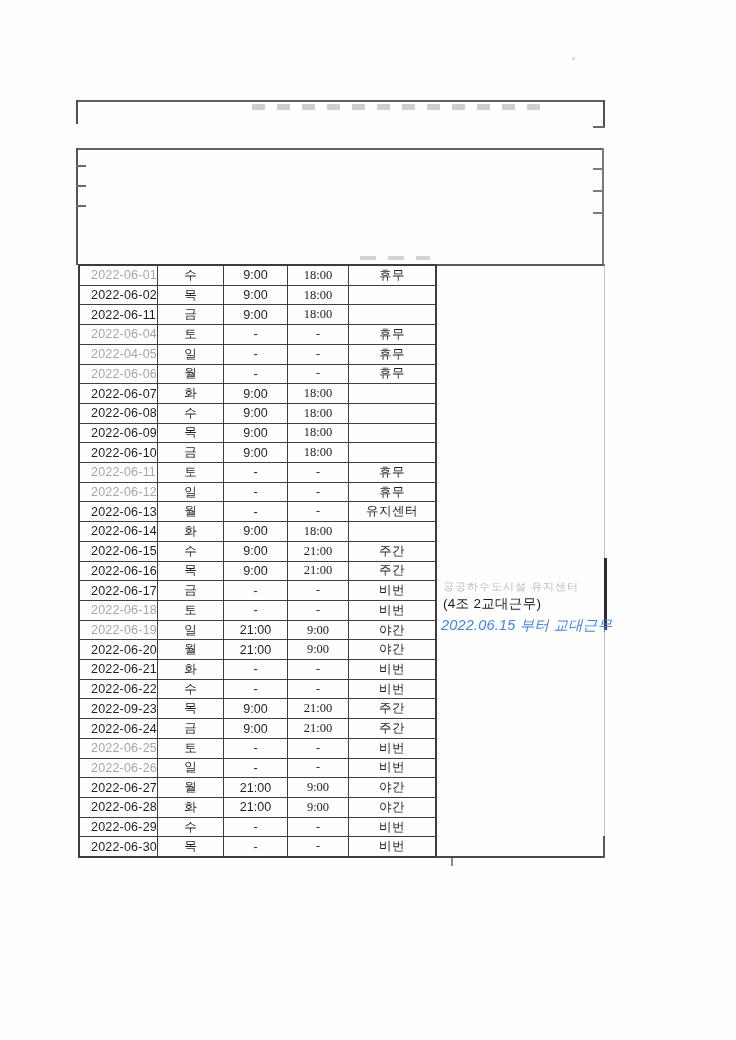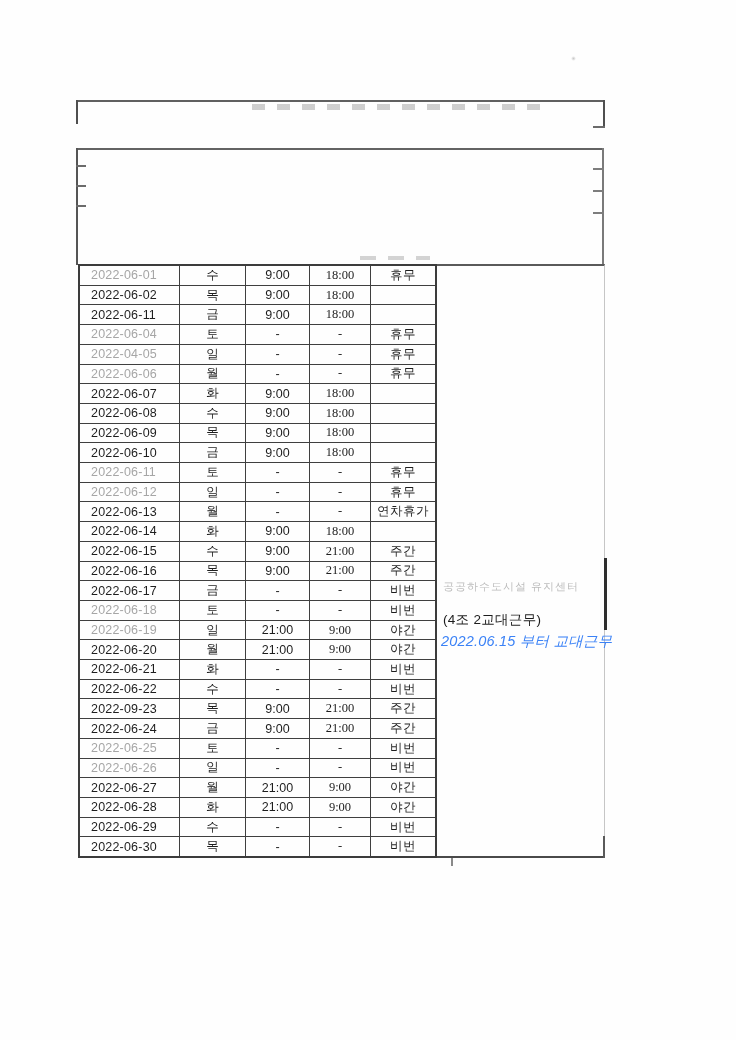--- a/index.html
+++ b/index.html
@@ -42,21 +42,21 @@
   .sched{
     position:absolute;left:78px;top:264px;width:359px;height:594px;
     border:2px solid #3c3c3c;box-sizing:border-box;
     display:flex;flex-direction:column;
   }
   .row{flex:1;display:flex;border-bottom:1.6px solid #3f3f3f;box-sizing:border-box;}
   .row:last-child{border-bottom:none;}
   .cell{display:flex;align-items:center;justify-content:center;
     font-size:12.5px;color:#1e1e1e;box-sizing:border-box;
     border-right:1.6px solid #3f3f3f;overflow:hidden;white-space:nowrap;}
-  .c-date{width:100px;justify-content:flex-start;padding-left:11px;letter-spacing:.2px;}
+  .c-date{width:78px;justify-content:flex-start;padding-left:11px;letter-spacing:.2px;}
   .c-day{width:66px;}
   .c-start{width:64px;}
   .c-end{width:61px;font-family:Liberation Serif, serif;}
   .c-status{flex:1;border-right:none;letter-spacing:.5px;}
   .holiday{color:#a6a6a6;}
 
   
   .ext{
     position:absolute;left:437px;top:264px;width:168px;height:594px;box-sizing:border-box;
     border-top:2px solid #5a5a5a;
@@ -66,21 +66,21 @@
   .ext-dark-seg{position:absolute;left:604px;top:558px;width:2.5px;height:72px;background:#2e2e2e;}
   .ext-dark-bottom{position:absolute;left:603px;top:836px;width:2px;height:22px;background:#5a5a5a;}
   .ext-bottom-tick{position:absolute;left:451px;top:858px;width:2px;height:8px;background:#8a8a8a;}
 
   
   .annot{position:absolute;left:443px;top:579px;width:160px;text-align:left;}
   .annot-faint{
     font-size:11px;color:#bcbcbc;letter-spacing:1px;white-space:nowrap;
     filter:blur(.5px);transform:scaleY(.95);
   }
-  .annot-team{font-size:13.5px;color:#1c1c1c;margin-top:17px;letter-spacing:.3px;}
+  .annot-team{font-size:13.5px;color:#1c1c1c;margin-top:1px;letter-spacing:.3px;}
   .annot-date{
     font-size:14.5px;color:#3b82f6;font-style:italic;margin-top:3px;
     white-space:nowrap;letter-spacing:.2px;transform:translateX(-2px);
   }
 </style>
 </head>
 <body>
 
 <div class="page">
 
@@ -191,21 +191,21 @@
     <div class="cell c-day">일</div>
     <div class="cell c-start">-</div>
     <div class="cell c-end">-</div>
     <div class="cell c-status">휴무</div>
   </div>
       <div class="row">
     <div class="cell c-date">2022-06-13</div>
     <div class="cell c-day">월</div>
     <div class="cell c-start">-</div>
     <div class="cell c-end">-</div>
-    <div class="cell c-status">연차휴가</div>
+    <div class="cell c-status">유지센터</div>
   </div>
       <div class="row">
     <div class="cell c-date">2022-06-14</div>
     <div class="cell c-day">화</div>
     <div class="cell c-start">9:00</div>
     <div class="cell c-end">18:00</div>
     <div class="cell c-status"></div>
   </div>
       <div class="row">
     <div class="cell c-date">2022-06-15</div>

